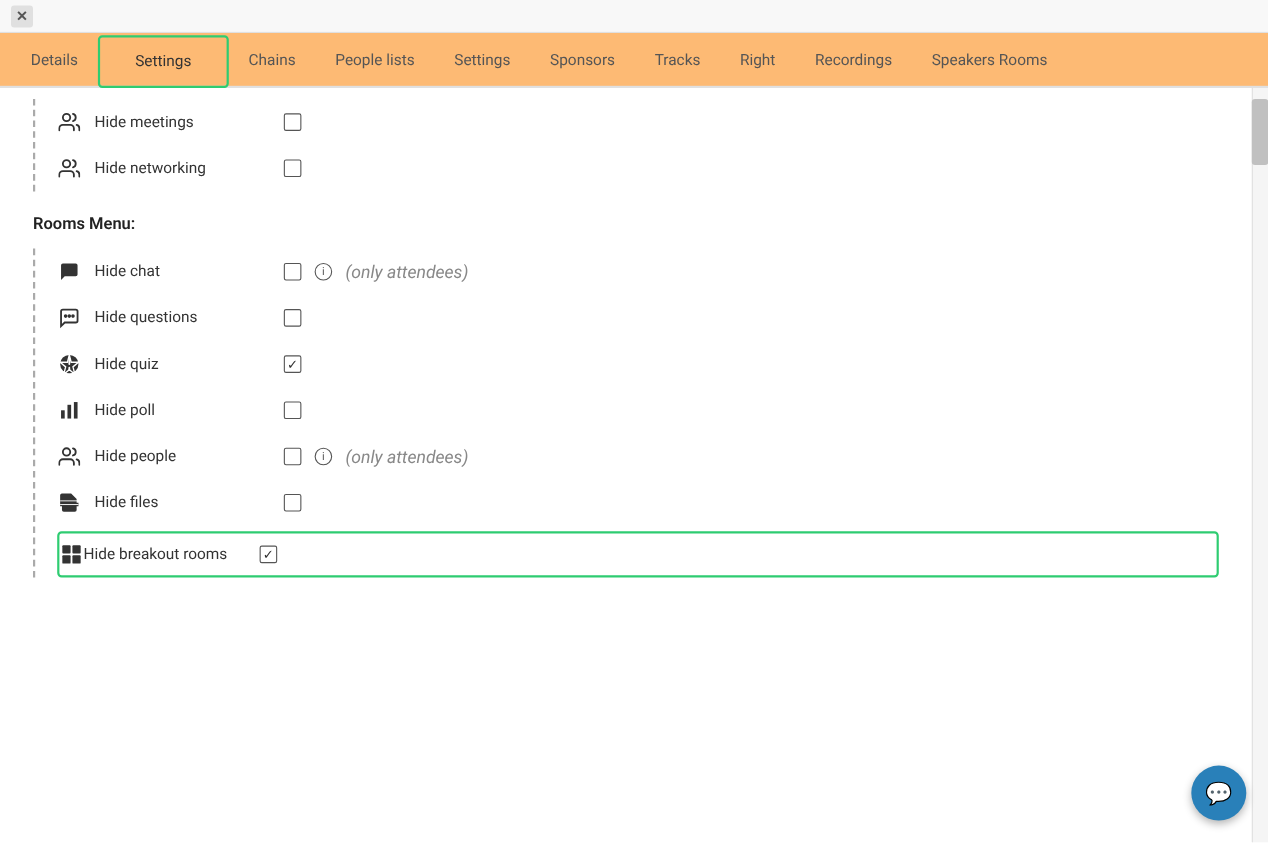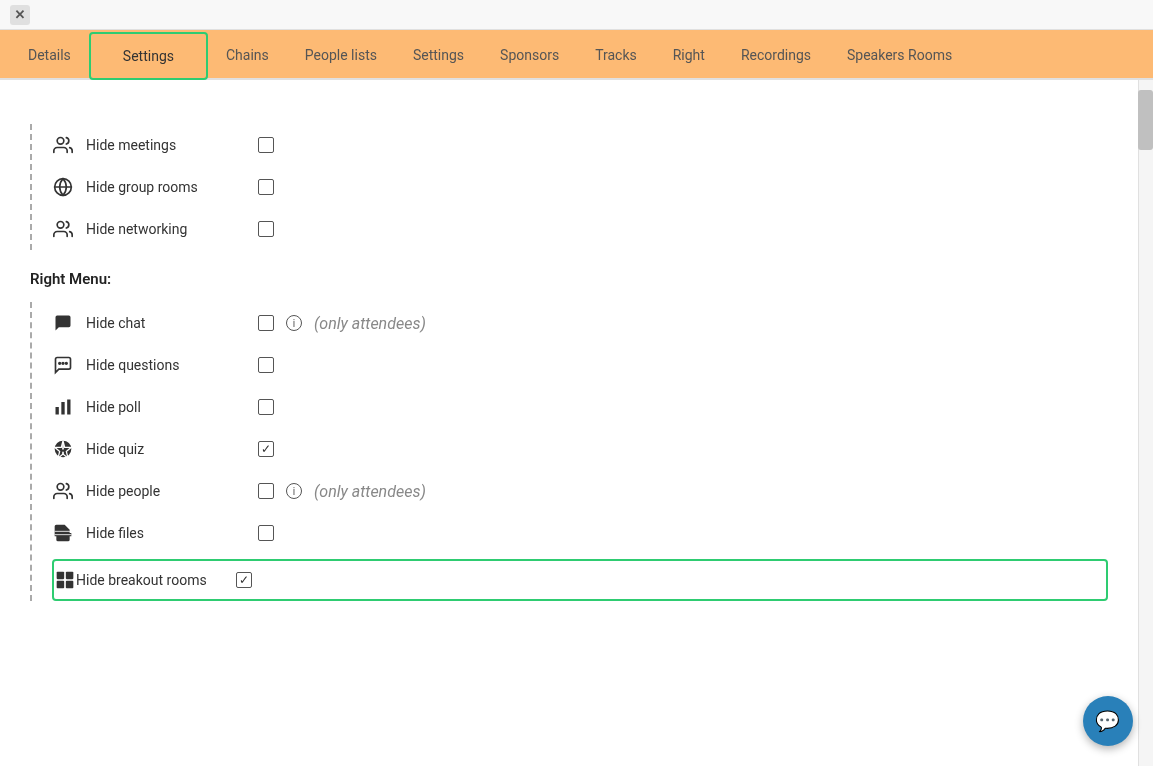--- a/index.html
+++ b/index.html
@@ -76,21 +76,20 @@
 
     
     .content {
       position: absolute;
       top: 80px;
       left: 0;
       right: 15px;
       bottom: 0;
       overflow-y: auto;
       padding: 10px 30px 30px 30px;
-      margin-top: 34px;
     }
 
     
     .scrollbar-track {
       position: absolute;
       top: 80px;
       right: 0;
       width: 15px;
       bottom: 0;
       background: #f5f5f5;
@@ -255,49 +254,38 @@
           <path d="M17 21v-2a4 4 0 0 0-4-4H5a4 4 0 0 0-4 4v2"></path>
           <circle cx="9" cy="7" r="4"></circle>
           <path d="M23 21v-2a4 4 0 0 0-3-3.87"></path>
           <path d="M16 3.13a4 4 0 0 1 0 7.75"></path>
         </svg>
       </span>
       <span class="setting-label">Hide meetings</span>
       <div class="checkbox"></div>
     </div>
 
-    <div class="setting-row">
-      <span class="setting-icon">
-        <svg width="20" height="20" viewBox="0 0 24 24" fill="none" stroke="#333" stroke-width="2" stroke-linecap="round" stroke-linejoin="round">
-          <circle cx="12" cy="12" r="10"></circle>
-          <line x1="2" y1="12" x2="22" y2="12"></line>
-          <path d="M12 2a15.3 15.3 0 0 1 4 10 15.3 15.3 0 0 1-4 10 15.3 15.3 0 0 1-4-10 15.3 15.3 0 0 1 4-10z"></path>
-        </svg>
-      </span>
-      <span class="setting-label">Hide group rooms</span>
-      <div class="checkbox"></div>
-    </div>
 
     <div class="setting-row">
       <span class="setting-icon">
         <svg width="20" height="20" viewBox="0 0 24 24" fill="none" stroke="#333" stroke-width="2" stroke-linecap="round" stroke-linejoin="round">
           <path d="M17 21v-2a4 4 0 0 0-4-4H5a4 4 0 0 0-4 4v2"></path>
           <circle cx="9" cy="7" r="4"></circle>
           <path d="M23 21v-2a4 4 0 0 0-3-3.87"></path>
           <path d="M16 3.13a4 4 0 0 1 0 7.75"></path>
         </svg>
       </span>
       <span class="setting-label">Hide networking</span>
       <div class="checkbox"></div>
     </div>
 
   </div>
 
   <div style="margin-top: 20px; margin-bottom: 14px;">
-    <span class="section-label">Right Menu:</span>
+    <span class="section-label">Rooms Menu:</span>
   </div>
 
   <div class="dashed-group">
 
     <div class="setting-row">
       <span class="setting-icon">
         <svg width="20" height="20" viewBox="0 0 24 24" fill="#333" stroke="none">
           <path d="M21 15a2 2 0 0 1-2 2H7l-4 4V5a2 2 0 0 1 2-2h14a2 2 0 0 1 2 2z"></path>
         </svg>
       </span>
@@ -316,39 +304,39 @@
           <circle cx="16" cy="10" r="1" fill="#333"></circle>
         </svg>
       </span>
       <span class="setting-label">Hide questions</span>
       <div class="checkbox"></div>
     </div>
 
     <div class="setting-row">
       <span class="setting-icon">
         <svg width="20" height="20" viewBox="0 0 24 24" fill="#333" stroke="none">
+          <circle cx="12" cy="12" r="10"></circle>
+          <path d="M12 2 L14 10 L22 10 L16 15 L18 23 L12 18 L6 23 L8 15 L2 10 L10 10 Z" fill="none" stroke="#fff" stroke-width="1.5"></path>
+          <path d="M12 6 v6 M12 16 v2" stroke="#fff" stroke-width="2" stroke-linecap="round"></path>
+        </svg>
+      </span>
+      <span class="setting-label">Hide quiz</span>
+      <div class="checkbox checked"></div>
+    </div>
+
+    <div class="setting-row">
+      <span class="setting-icon">
+        <svg width="20" height="20" viewBox="0 0 24 24" fill="#333" stroke="none">
           <rect x="3" y="12" width="4" height="9"></rect>
           <rect x="10" y="6" width="4" height="15"></rect>
           <rect x="17" y="3" width="4" height="18"></rect>
         </svg>
       </span>
       <span class="setting-label">Hide poll</span>
       <div class="checkbox"></div>
-    </div>
-
-    <div class="setting-row">
-      <span class="setting-icon">
-        <svg width="20" height="20" viewBox="0 0 24 24" fill="#333" stroke="none">
-          <circle cx="12" cy="12" r="10"></circle>
-          <path d="M12 2 L14 10 L22 10 L16 15 L18 23 L12 18 L6 23 L8 15 L2 10 L10 10 Z" fill="none" stroke="#fff" stroke-width="1.5"></path>
-          <path d="M12 6 v6 M12 16 v2" stroke="#fff" stroke-width="2" stroke-linecap="round"></path>
-        </svg>
-      </span>
-      <span class="setting-label">Hide quiz</span>
-      <div class="checkbox checked"></div>
     </div>
 
     <div class="setting-row">
       <span class="setting-icon">
         <svg width="20" height="20" viewBox="0 0 24 24" fill="none" stroke="#333" stroke-width="2" stroke-linecap="round" stroke-linejoin="round">
           <path d="M17 21v-2a4 4 0 0 0-4-4H5a4 4 0 0 0-4 4v2"></path>
           <circle cx="9" cy="7" r="4"></circle>
           <path d="M23 21v-2a4 4 0 0 0-3-3.87"></path>
           <path d="M16 3.13a4 4 0 0 1 0 7.75"></path>
         </svg>

